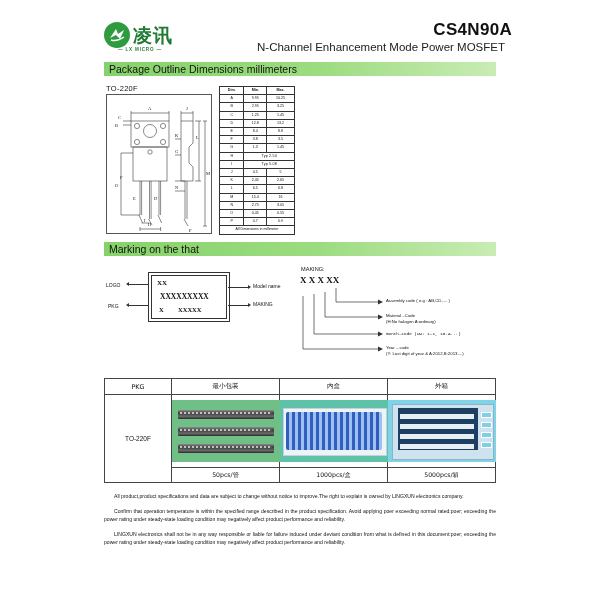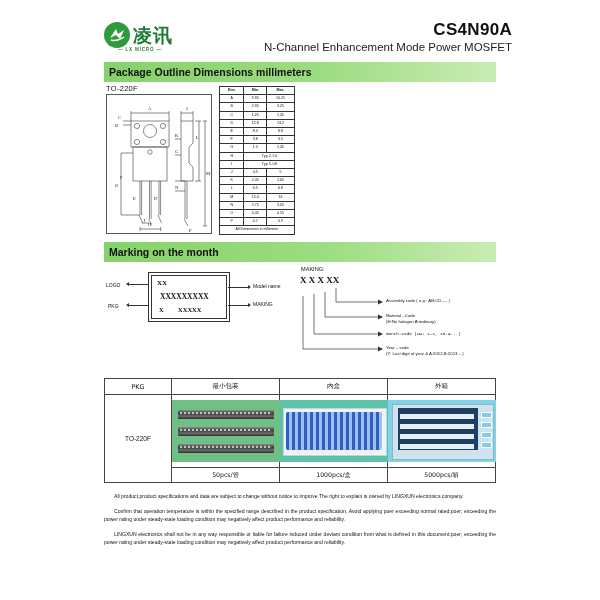--- a/index.html
+++ b/index.html
@@ -35,29 +35,29 @@
   .logo-sub{
     position:absolute;left:118px;top:47px;
     font-size:4.6px;letter-spacing:.8px;color:#2e7d3a;font-weight:bold;
     white-space:nowrap;
   }
   .part-no{
     position:absolute;right:88px;top:20px;
     font-size:17px;font-weight:bold;color:#111;letter-spacing:.3px;
   }
   .part-desc{
-    position:absolute;right:88px;top:41px;
+    position:absolute;right:95px;top:41px;
     font-size:11.5px;color:#222;white-space:nowrap;
   }
 
   
   .bar{
-    position:absolute;height:20px;
+    position:absolute;height:14px;
     background:linear-gradient(to right,#86d26a 0%,#9cdc80 55%,#c9ecb4 100%);
-    display:flex;align-items:center;font-weight:bold;
+    display:flex;align-items:center;
   }
   .bar span{
     font-size:10.5px;color:#111;padding-left:5px;white-space:nowrap;
   }
 
   
   .pkg-block{position:absolute;left:104px;top:84px;width:392px;height:150px;}
   .pkg-label{
     position:absolute;left:2px;top:0;font-size:7.5px;color:#111;letter-spacing:.3px;
   }
@@ -362,21 +362,21 @@
         </tbody>
       <tfoot>
         <tr>
             <td class="dim-foot" colspan="3">All Dimensions in millimeter</td>
           </tr>
       </tfoot>
     </table>
   </div>
 
   <div class="bar" style="left:104px;top:242px;width:392px;">
-    <span>Marking on the month</span>
+    <span>Marking on the that</span>
   </div>
 
   <div class="mark-block">
 
     <div class="mark-box">
       <div class="mark-box-inner"></div>
       <div class="mk-t" style="left:8px;top:6px;font-size:7px;">XX</div>
       <div class="mk-t" style="left:11px;top:19px;font-size:7.5px;">XXXXXXXXX</div>
       <div class="mk-t" style="left:10px;top:33px;font-size:6.5px;">X</div>
       <div class="mk-t" style="left:29px;top:33px;font-size:6.5px;">XXXXX</div>

